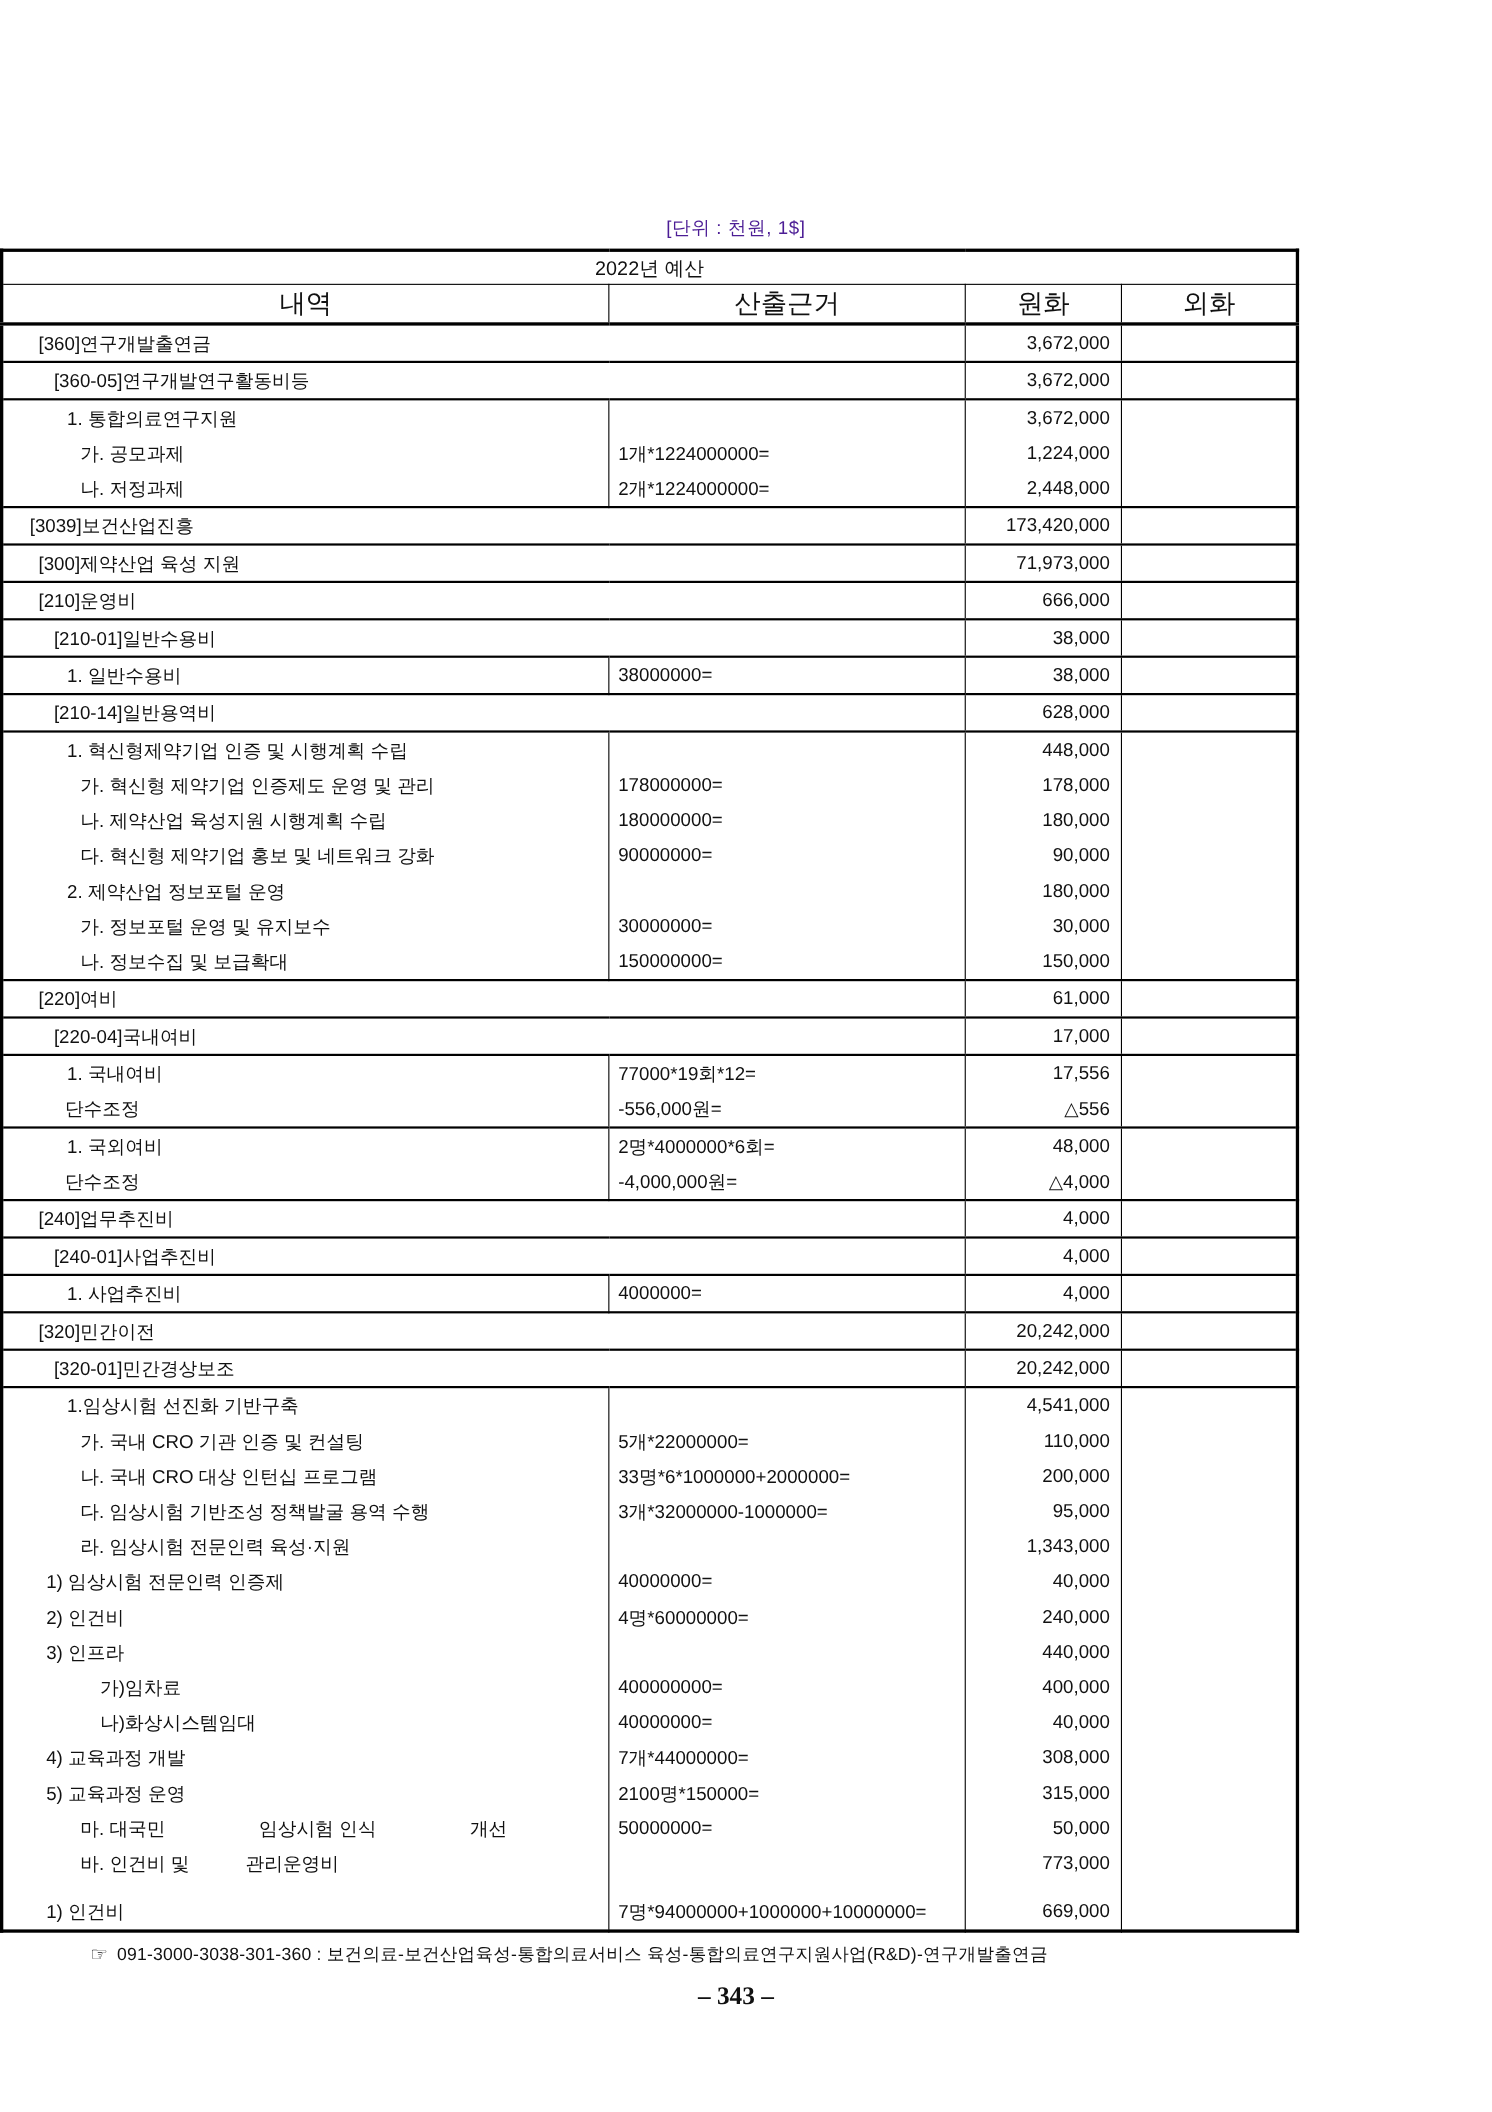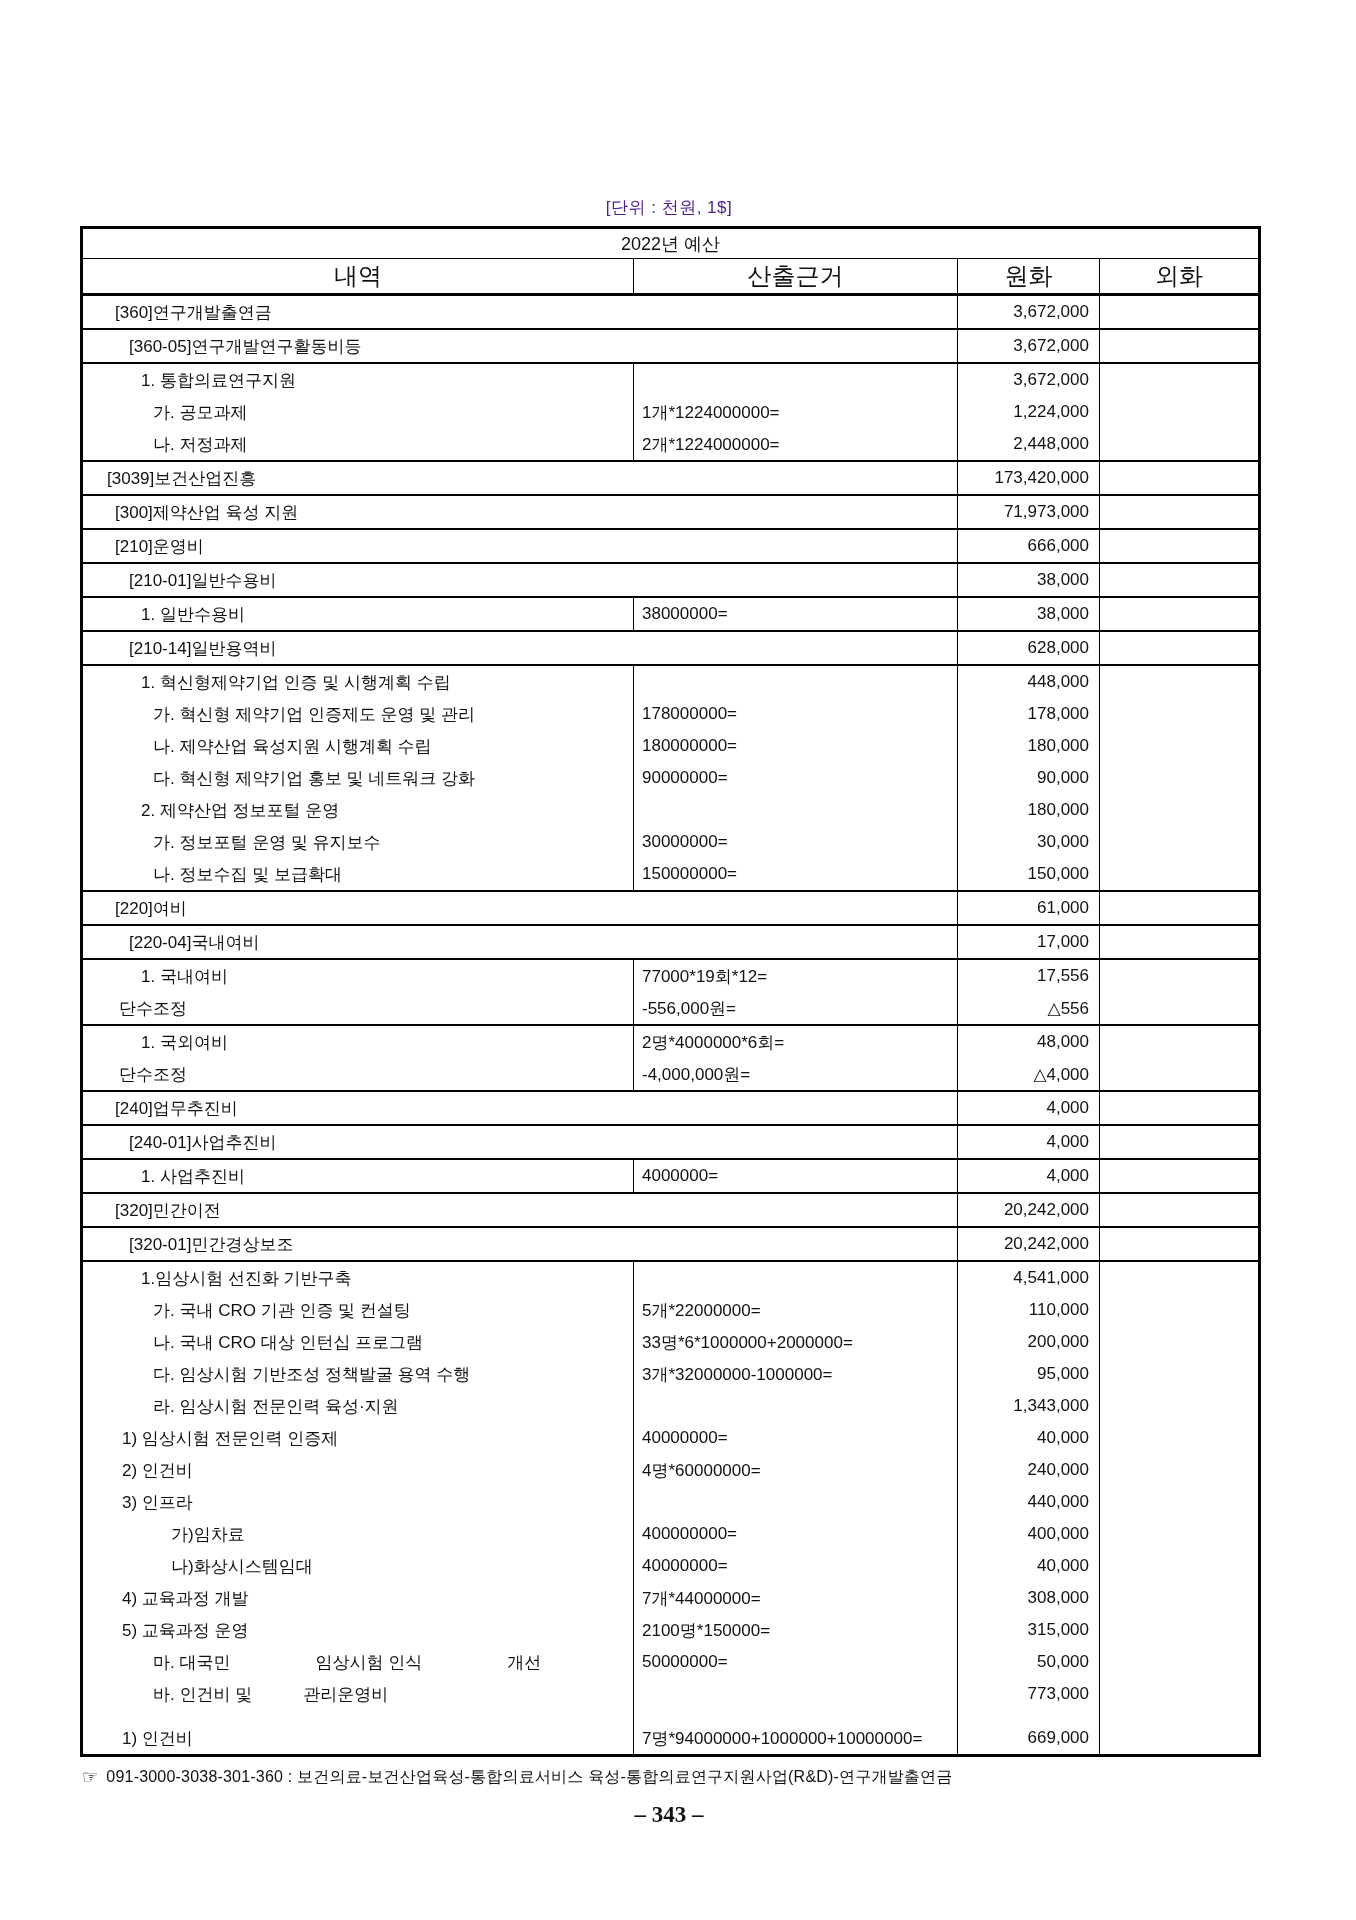--- a/index.html
+++ b/index.html
@@ -17,21 +17,20 @@
     text-align: center;
     font-size: 17px;
     letter-spacing: 0.5px;
     color: #4c1d95;
   }
 
   table.budget {
     border-collapse: collapse;
     table-layout: fixed;
     width: 1178px;
-    margin-left: 80px;
     border: 3px solid #000;
   }
   table.budget td {
     border: 1px solid #000;
     vertical-align: top;
     padding: 0;
     font-size: 17px;
     overflow: hidden;
   }
   tr.title-row td {
@@ -63,21 +62,21 @@
   .krw-cell .line    { justify-content: flex-end; padding-right: 10px; }
 
   
   .ind-b0  { padding-left: 24px; }  
   .ind-b1  { padding-left: 32px; }  
   .ind-b2  { padding-left: 46px; }  
   .ind-n1  { padding-left: 58px; }  
   .ind-n2  { padding-left: 70px; }  
   .ind-n3  { padding-left: 39px; }  
   .ind-n4  { padding-left: 88px; }  
-  .ind-dan { padding-left: 36px; }  
+  .ind-dan { padding-left: 56px; }  
 
   .footnote {
     margin: 9px 0 0 82px;
     font-size: 16px;
     letter-spacing: 0.2px;
     display: flex;
     align-items: center;
     gap: 8px;
   }
   .footnote .hand { font-size: 18px; }

